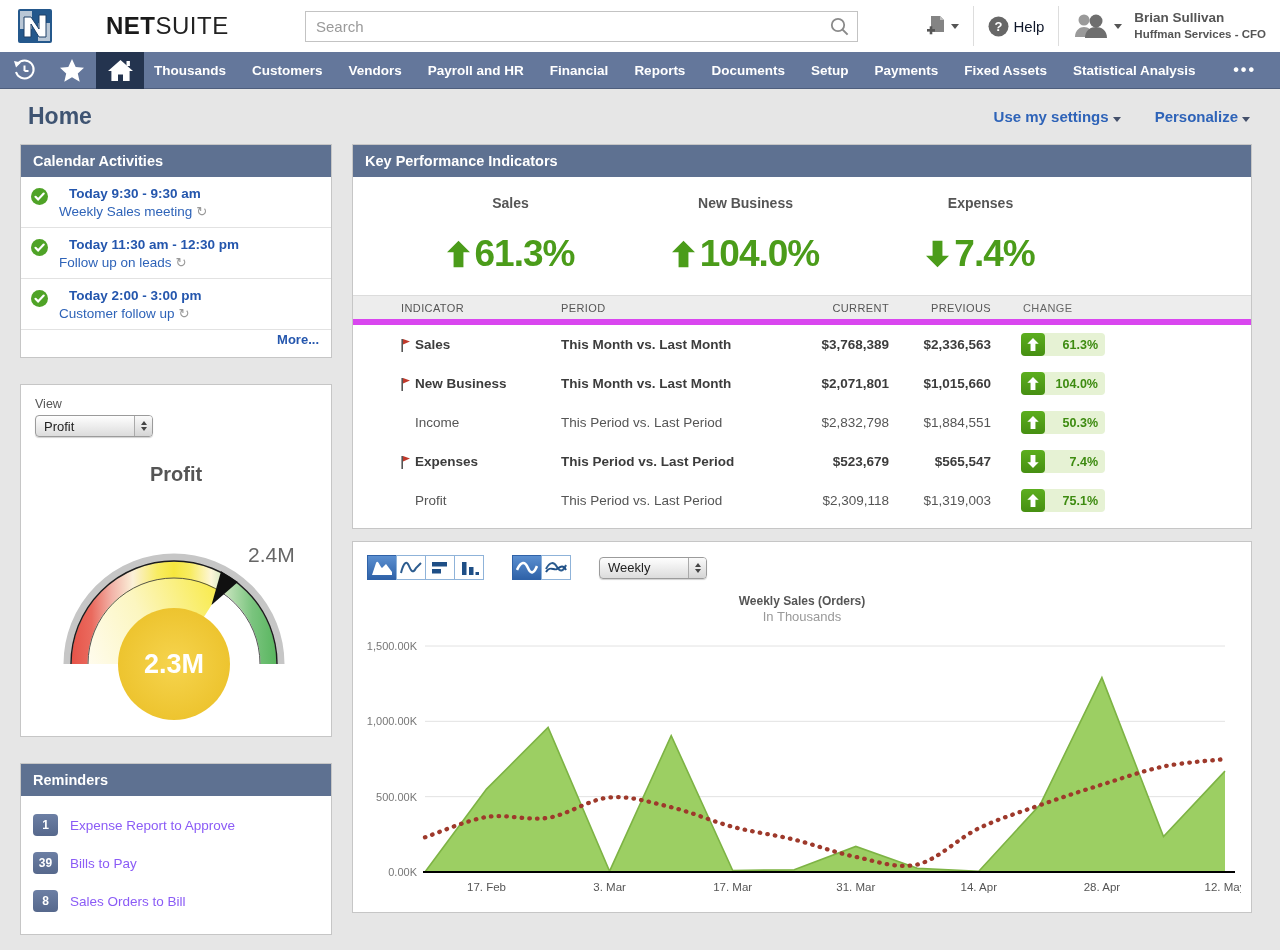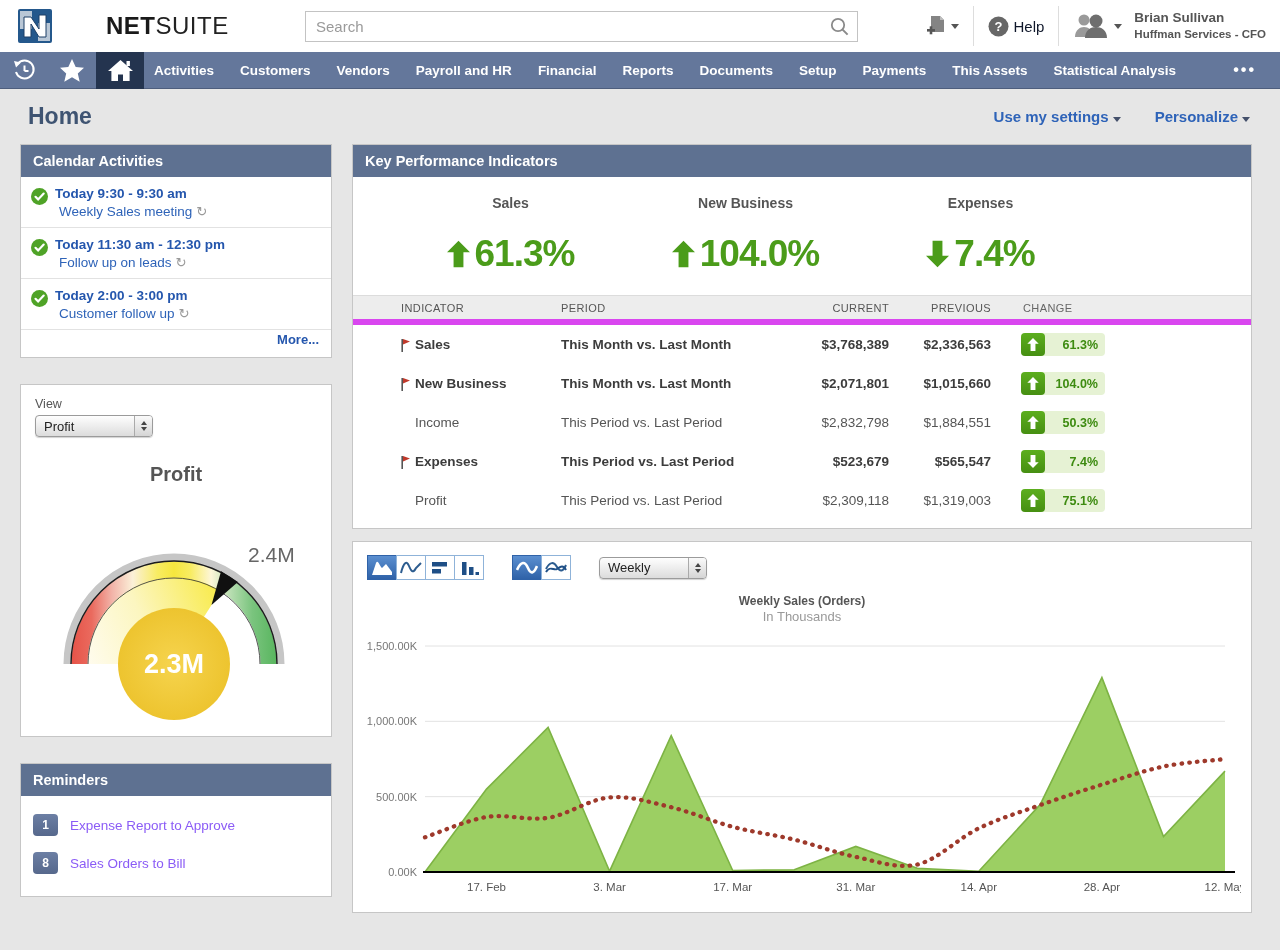--- a/index.html
+++ b/index.html
@@ -51,21 +51,21 @@
 
   .panel { background:#fff; border:1px solid #c6c6c6; margin-bottom:26px; }
   .phead { background:#5e7191; color:#fff; font-weight:bold; font-size:14.5px;
     padding:8px 12px; display:flex; align-items:center; }
   .phead .ptools { margin-left:auto; display:flex; align-items:center; gap:18px; }
 
   
   .cal-item { padding:9px 12px 8px 12px; border-bottom:1px solid #e2e2e2; position:relative; }
   .cal-item:last-of-type { border-bottom:none; }
   .cal-check { position:absolute; left:10px; top:11px; }
-  .cal-time { margin-left:22px; font-size:13.5px; font-weight:bold; color:#2456ad; cursor:pointer; }
+  .cal-time { margin-left:36px; font-size:13.5px; font-weight:bold; color:#2456ad; cursor:pointer; }
   .cal-label { margin-left:26px; font-size:13.5px; color:#2e63b8; margin-top:3px; cursor:pointer; }
   .recur { color:#9a9a9a; font-size:13px; margin-left:4px; }
   .cal-more { text-align:right; padding:2px 12px 10px; font-size:13px; font-weight:bold; color:#2456ad; cursor:pointer; }
 
   
   .km-body { padding:12px 14px 8px; }
   .km-viewlbl { font-size:12.5px; color:#555; margin-bottom:4px; }
   .nselect { border:1px solid #9b9b9b; border-radius:4px; background:linear-gradient(#fefefe,#dcdcdc);
     height:22px; display:flex; align-items:center; padding-left:8px; font-size:13px; color:#222;
     box-shadow:0 1px 1px rgba(0,0,0,.18); cursor:pointer; }
@@ -200,30 +200,30 @@
       <polygon points="13,1 16.7,9 25,9.8 18.8,15.4 20.7,23.8 13,19.3 5.3,23.8 7.2,15.4 1,9.8 9.3,9" fill="#fff"></polygon>
     </svg>
   </div>
   <div class="nav-ic active">
     <svg width="27" height="25" viewBox="0 0 27 25">
       <path d="M13.5 2 L26 13 h-3.4 v10 h-6.6 v-6.5 h-5 V23 H4.4 V13 H1 Z" fill="#fff"></path>
       <rect x="19.5" y="3" width="3.4" height="5" fill="#fff"></rect>
     </svg>
   </div>
   <div class="nav-items">
-    <span class="nav-item">Activities</span>
+    <span class="nav-item">Thousands</span>
     <span class="nav-item">Customers</span>
     <span class="nav-item">Vendors</span>
     <span class="nav-item">Payroll and HR</span>
     <span class="nav-item">Financial</span>
     <span class="nav-item">Reports</span>
     <span class="nav-item">Documents</span>
     <span class="nav-item">Setup</span>
     <span class="nav-item">Payments</span>
-    <span class="nav-item">This Assets</span>
+    <span class="nav-item">Fixed Assets</span>
     <span class="nav-item">Statistical Analysis</span>
   </div>
   <div class="nav-ovf">•••</div>
 </div>
 
 <div class="pagehead">
   <div class="page-title">Home</div>
   <div class="ph-links">
     <div class="bluelink">
       <span>Use my settings</span>
@@ -325,20 +325,24 @@
     <div class="panel">
       <div class="phead">
           <span>Reminders</span>
         </div>
       <div class="rem-body">
         <div class="rem-row">
           <span class="rem-badge">1</span>
           <span class="rem-label">Expense Report to Approve</span>
         </div>
         <div class="rem-row">
+          <span class="rem-badge">39</span>
+          <span class="rem-label">Bills to Pay</span>
+        </div>
+        <div class="rem-row">
           <span class="rem-badge">8</span>
           <span class="rem-label">Sales Orders to Bill</span>
         </div>
       </div>
     </div>
 
   </div>
 
   <div class="maincol">
 

